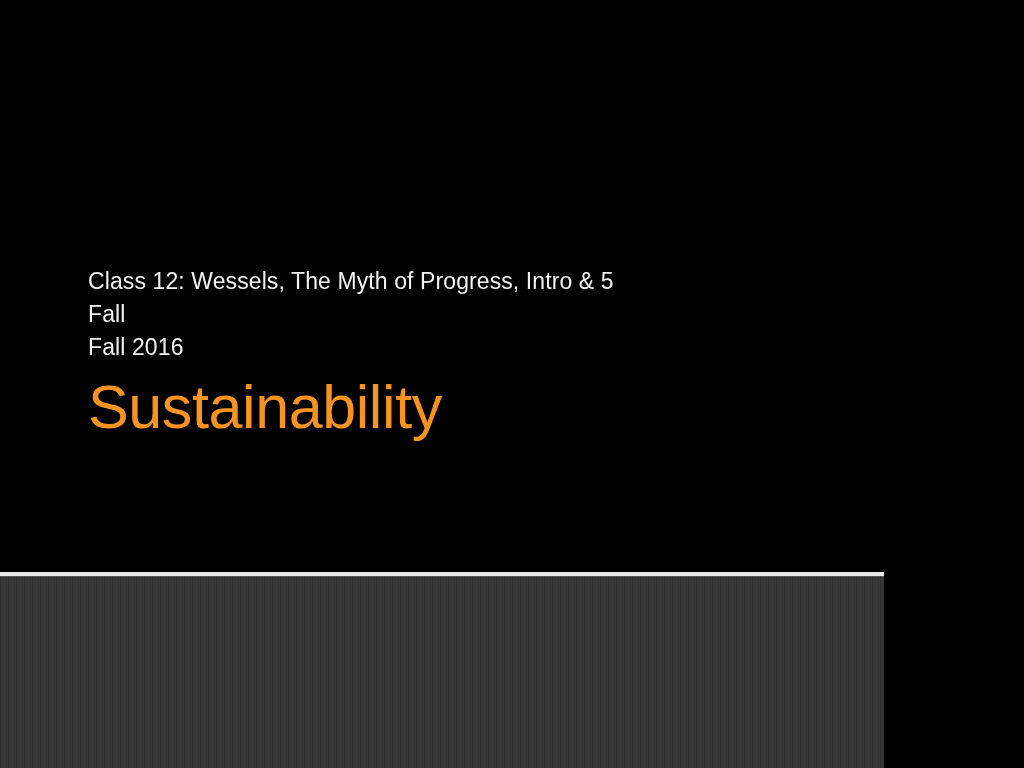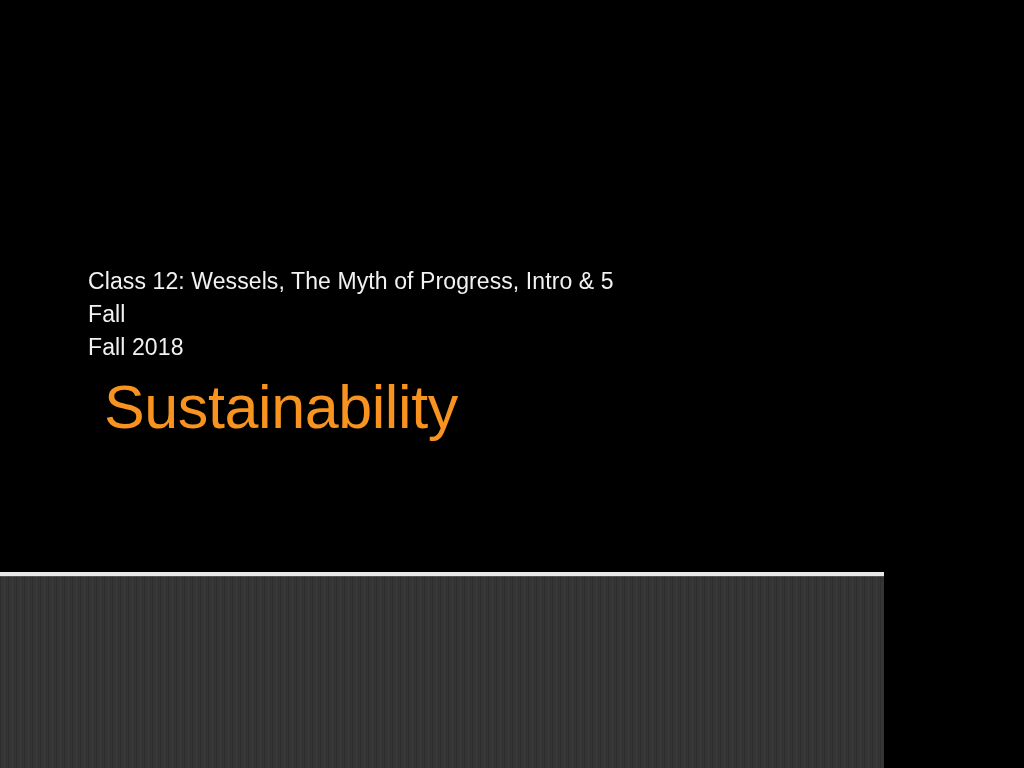--- a/index.html
+++ b/index.html
@@ -49,21 +49,21 @@
     letter-spacing: 0.1px;
     white-space: nowrap;
   }
 
   .subtitle-line {
     display: block;
     white-space: nowrap;
   }
 
   .slide-title {
-    margin: 16px;
+    margin: 0;
     padding: 0;
     margin-top: 8px;
     color: #f7931e;
     font-family: "Liberation Sans", sans-serif;
     font-size: 61px;
     font-weight: 400;
     line-height: 70px;
     letter-spacing: -0.4px;
     white-space: nowrap;
   }
@@ -121,21 +121,21 @@
 
 <div id="slide">
 
   <div class="stage-upper"></div>
 
   <div class="text-block">
 
     <div class="subtitle">
       <span class="subtitle-line">Class 12: Wessels, The Myth of Progress, Intro &amp; 5</span>
       <span class="subtitle-line">Fall</span>
-      <span class="subtitle-line">Fall 2018</span>
+      <span class="subtitle-line">Fall 2016</span>
     </div>
 
     <h1 class="slide-title">Sustainability</h1>
 
   </div>
 
   <div class="separator-rule"></div>
 
   <div class="band-lower">
     <div class="band-stripes"></div>

